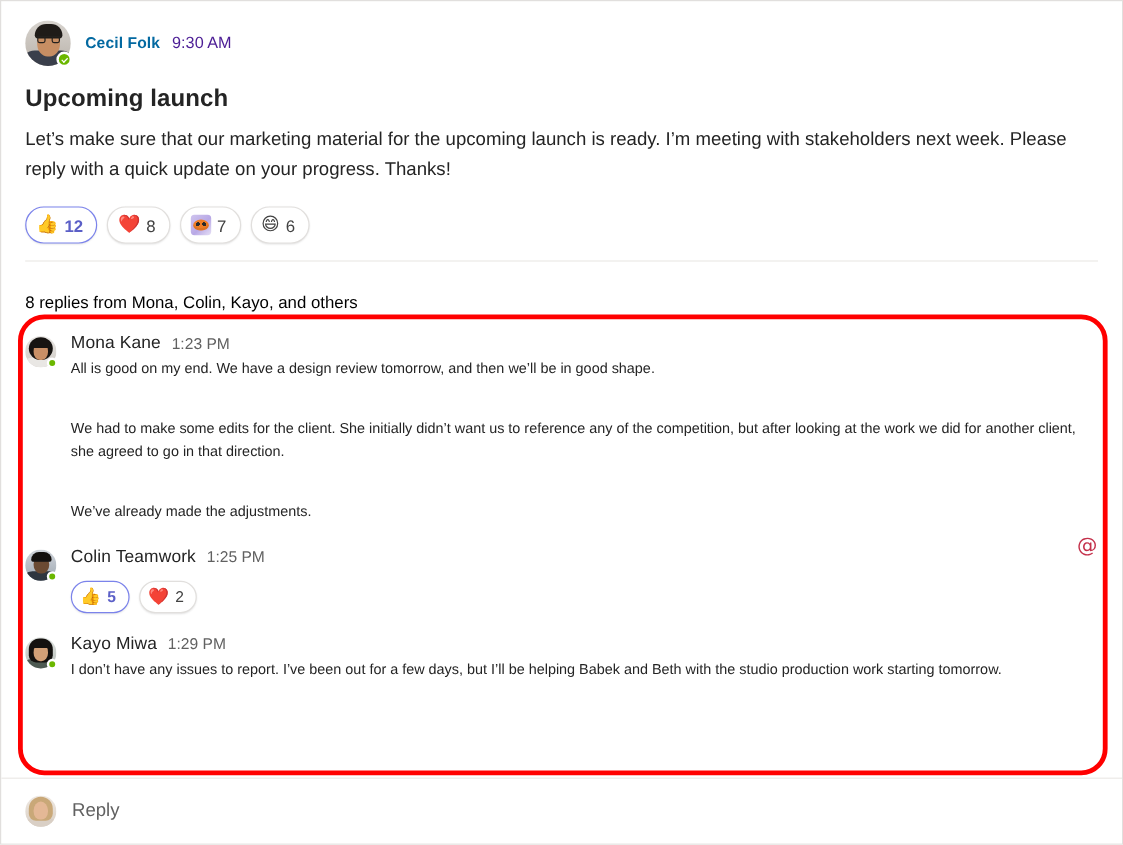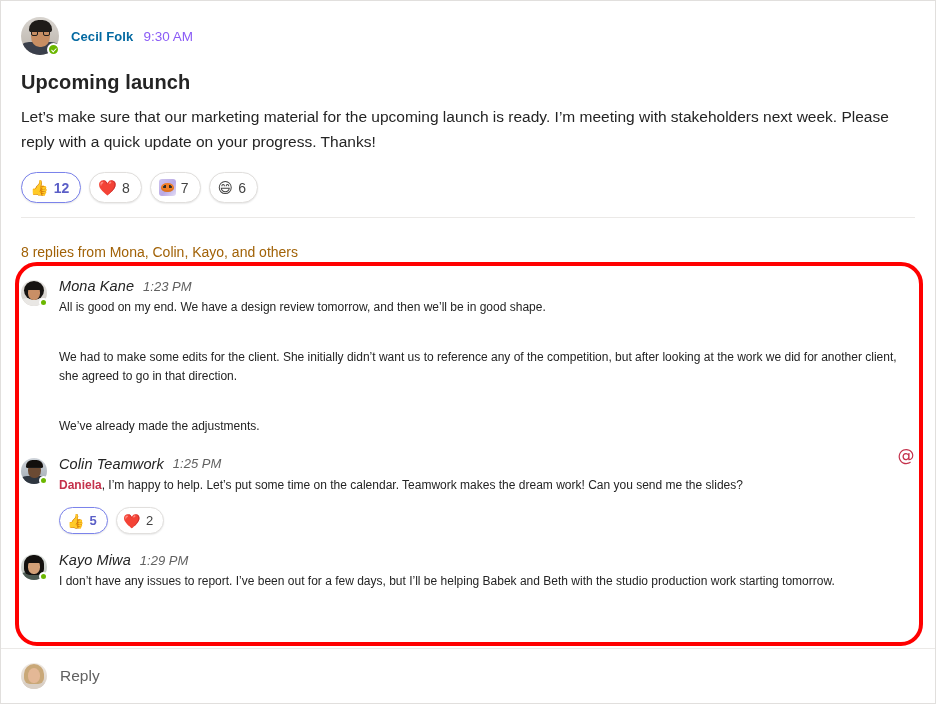--- a/index.html
+++ b/index.html
@@ -52,21 +52,21 @@
   }
 
   .author-name {
     font-weight: bold;
     font-size: 13px;
     color: #0369a1;
     letter-spacing: .1px;
   }
   .msg-time {
     font-size: 13.5px;
-    color: #8b5cf6;
+    color: #4c1d95;
     margin-left: 10px;
   }
 
   .subject {
     font-size: 20px;
     font-weight: bold;
     color: #242424;
     margin: 16px 0 10px 0;
     letter-spacing: .1px;
   }
@@ -129,40 +129,40 @@
       radial-gradient(circle at 1.8px 1.8px, #2b2b2b 1.6px, transparent 1.7px),
       radial-gradient(circle at 7.2px 1.8px, #2b2b2b 1.6px, transparent 1.7px);
   }
 
   
   .divider { height: 1px; background: #ebe9e7; margin: 14px 0 0 0; }
   .replies-link {
     display: inline-block;
     margin: 18px 16px 8px 20px;
     font-size: 14px;
-    color: #a16207;
+    color: #000000;
     cursor: pointer;
   }
 
   
   .highlight-box {
     position: absolute;
     left: 14px; top: 261px;
     width: 908px; height: 384px;
     border: 4px solid #ff0000;
     border-radius: 22px;
     pointer-events: none;
     z-index: 5;
   }
 
   
   .replies { padding: 0 20px 0 20px; }
   .reply { display: flex; gap: 12px; padding: 10px 0 4px 0; position: relative; }
   .reply-body { flex: 1 1 auto; min-width: 0; }
-  .reply-head { display: flex; align-items: center; font-style: italic; }
+  .reply-head { display: flex; align-items: center; }
   .reply-author {
     font-size: 14.5px;
     color: #242424;
     letter-spacing: .1px;
   }
   .reply-time { font-size: 13px; color: #616161; margin-left: 9px; text-align: center; }
   .reply-text {
     font-size: 12px;
     line-height: 1.62;
     color: #242424;
@@ -289,21 +289,20 @@
           <div class="hair" style="left:5px;top:2px;width:17px;height:8px;border-radius:8px 8px 2px 2px;background:#120f0d;"></div>
           <div class="glasses" style="left:6px;top:9px;width:15px;height:5px;border-top:1.2px solid #1a1a1a;"></div>
         </div>
         <div class="presence" style="width:9px;height:9px;"></div>
       </div>
       <div class="reply-body">
         <div class="reply-head">
           <span class="reply-author">Colin Teamwork</span>
           <span class="reply-time">1:25 PM</span>
         </div>
-        <div class="reply-text"><span class="mention">Daniela</span><span>, I’m happy to help. Let’s put some time on the calendar. Teamwork makes the dream work! Can you send me the slides?</span></div>
         <div class="reactions" style="margin-top:12px;">
           <div class="pill pill-sm selected">
             <span class="emo">👍</span>
             <span class="cnt">5</span>
           </div>
           <div class="pill pill-sm">
             <span class="emo">❤️</span>
             <span class="cnt">2</span>
           </div>
         </div>

